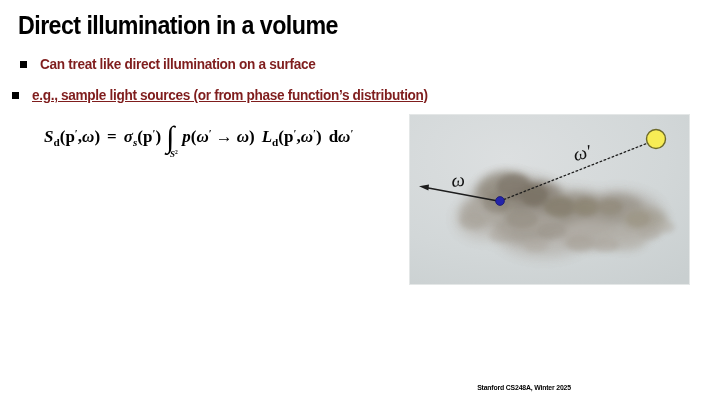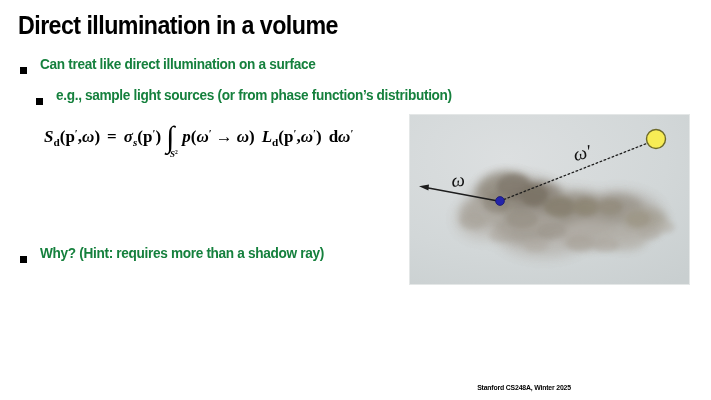--- a/index.html
+++ b/index.html
@@ -36,43 +36,43 @@
     color: #000000;
     transform: scaleX(0.93);
     transform-origin: left top;
     white-space: nowrap;
   }
 
   
   .bullet-row {
     position: absolute;
     display: flex;
-    align-items: flex-end;
-    color: #15803d;
+    align-items: flex-start;
+    color: #7f1d1d;
   }
   .bullet-marker {
     width: 7px;
     height: 7px;
     background: #000000;
     margin-top: 7px;
     margin-right: 13px;
     flex: 0 0 auto;
   }
   .bullet-text {
     font-family: "Liberation Sans", sans-serif;
     font-weight: bold;
     font-size: 14.5px;
     line-height: 20px;
     letter-spacing: -0.35px;
     transform: scaleX(0.94);
     transform-origin: left top;
   }
 
   #bullet-1 { left: 20px; top: 54px; }
-  #bullet-2 { left: 36px; top: 85px; }
+  #bullet-2 { left: 12px; top: 85px; text-decoration: underline; }
   #bullet-3 { left: 20px; top: 188px; width: 380px; }
   #bullet-4 { left: 20px; top: 243px; }
 
   #bullet-3 .bullet-text { max-width: 350px; }
 
   
   #equation {
     position: absolute;
     left: 44px;
     top: 128px;
@@ -165,24 +165,20 @@
   <div class="bullet-row" id="bullet-2">
     <span class="bullet-marker"></span>
     <span class="bullet-text">e.g., sample light sources (or from phase function’s distribution)</span>
   </div>
 
   <div id="equation">
     <span class="v">S</span><span class="sub-up">d</span><span class="up">(</span><span class="up">p</span><span class="sup">′</span><span class="up">,</span><span class="v">ω</span><span class="up">)</span><span class="sp2"></span><span class="up">=</span><span class="sp2"></span><span class="v">σ</span><span class="sub">s</span><span class="up">(</span><span class="up">p</span><span class="sup">′</span><span class="up">)</span><span class="integral">∫<span class="int-lim"><span class="v">S</span><span class="sup">2</span></span></span><span class="sp2"></span><span class="v">p</span><span class="up">(</span><span class="v">ω</span><span class="sup">′</span><span class="sp"></span><span class="up">→</span><span class="sp"></span><span class="v">ω</span><span class="up">)</span><span class="sp2"></span><span class="v">L</span><span class="sub-up">d</span><span class="up">(</span><span class="up">p</span><span class="sup">′</span><span class="up">,</span><span class="v">ω</span><span class="sup">′</span><span class="up">)</span><span class="sp2"></span><span class="up">d</span><span class="v">ω</span><span class="sup">′</span>
   </div>
 
 
-  <div class="bullet-row" id="bullet-4">
-    <span class="bullet-marker"></span>
-    <span class="bullet-text">Why? (Hint: requires more than a shadow ray)</span>
-  </div>
 
   <div id="figure">
     <svg width="279" height="169" viewBox="0 0 279 169" xmlns="http://www.w3.org/2000/svg">
       <defs>
         <filter id="blurA" x="-60%" y="-60%" width="220%" height="220%">
           <feGaussianBlur stdDeviation="7"></feGaussianBlur>
         </filter>
         <filter id="blurB" x="-60%" y="-60%" width="220%" height="220%">
           <feGaussianBlur stdDeviation="4.5"></feGaussianBlur>
         </filter>

